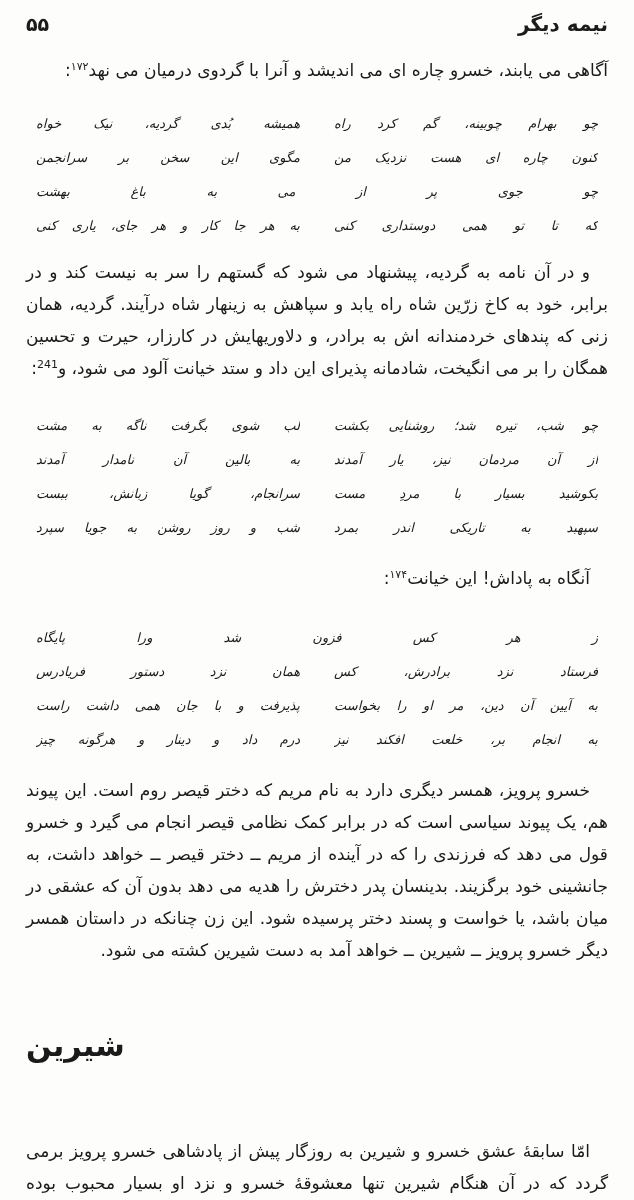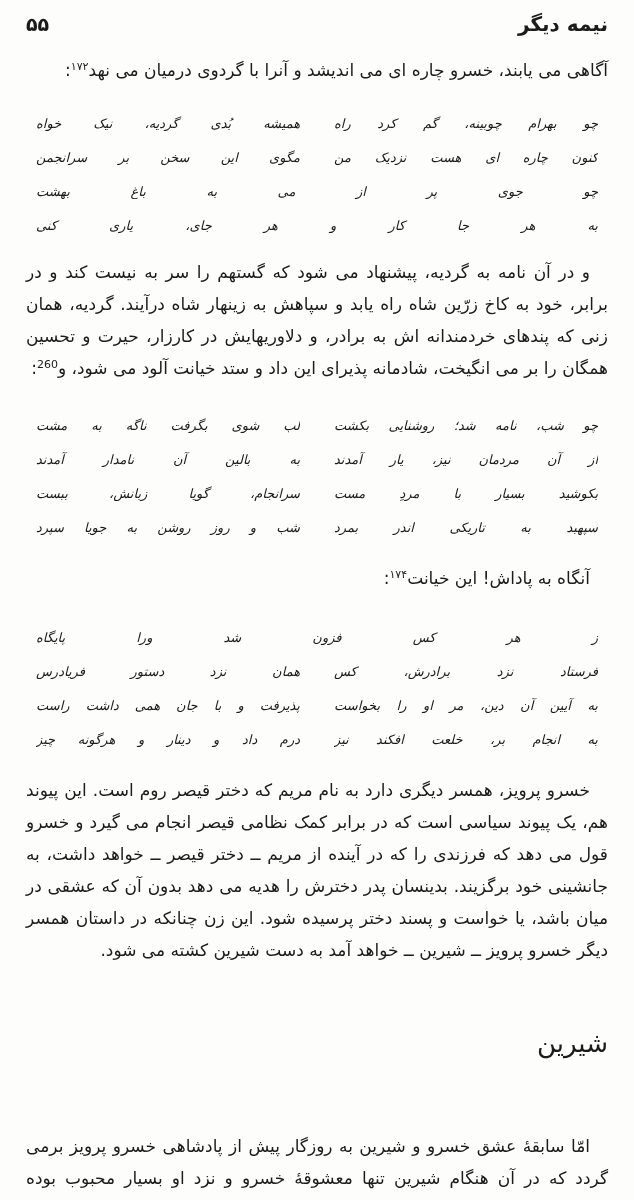--- a/index.html
+++ b/index.html
@@ -48,23 +48,23 @@
     flex:1;
     font-size:13px;
     text-align:justify;
     text-align-last:justify;
     overflow:hidden;
     white-space:nowrap;
     font-style:italic;
   }
   .section-heading{
     margin-top:62px;
-    text-align:right;
-    font-size:26px;
-    font-weight:normal;
+    text-align:left;
+    font-size:30px;
+    font-weight:bold;
   }
   sup.ref{
     font-size:11px;
     line-height:0;
     vertical-align:6px;
   }
 </style>
 </head>
 <body>
 
@@ -83,29 +83,30 @@
       <span class="hemi">همیشه بُدی گردیه، نیک خواه</span>
     </div>
     <div class="couplet">
       <span class="hemi">کنون چاره ای هست نزدیک من</span>
       <span class="hemi">مگوی این سخن بر سرانجمن</span>
     </div>
     <div class="couplet">
       <span class="hemi">چو جوی پر از می به باغ بهشت</span>
     </div>
     <div class="couplet">
+      <span class="hemi">که تا تو همی دوستداری کنی</span>
       <span class="hemi">به هر جا کار و هر جای، یاری کنی</span>
     </div>
   </div>
 
-  <p class="prose prose1 indent"><span>و در آن نامه به گردیه، پیشنهاد می شود که گستهم را سر به نیست کند و در برابر، خود به کاخ زرّین شاه راه یابد و سپاهش به زینهار شاه درآیند. گردیه، همان زنی که پندهای خردمندانه اش به برادر، و دلاوریهایش در کارزار، حیرت و تحسین همگان را بر می انگیخت، شادمانه پذیرای این داد و ستد خیانت آلود می شود، و</span><sup class="ref">260</sup><span>:</span></p>
+  <p class="prose prose1 indent"><span>و در آن نامه به گردیه، پیشنهاد می شود که گستهم را سر به نیست کند و در برابر، خود به کاخ زرّین شاه راه یابد و سپاهش به زینهار شاه درآیند. گردیه، همان زنی که پندهای خردمندانه اش به برادر، و دلاوریهایش در کارزار، حیرت و تحسین همگان را بر می انگیخت، شادمانه پذیرای این داد و ستد خیانت آلود می شود، و</span><sup class="ref">241</sup><span>:</span></p>
 
   <div class="poem poem2">
     <div class="couplet">
-      <span class="hemi">چو شب، نامه شد؛ روشنایی بکشت</span>
+      <span class="hemi">چو شب، تیره شد؛ روشنایی بکشت</span>
       <span class="hemi">لبِ شوی بگرفت ناگه به مشت</span>
     </div>
     <div class="couplet">
       <span class="hemi">از آن مردمان نیز، یار آمدند</span>
       <span class="hemi">به بالین آن نامدار آمدند</span>
     </div>
     <div class="couplet">
       <span class="hemi">بکوشید بسیار با مردِ مست</span>
       <span class="hemi">سرانجام، گویا زبانش، ببست</span>
     </div>

